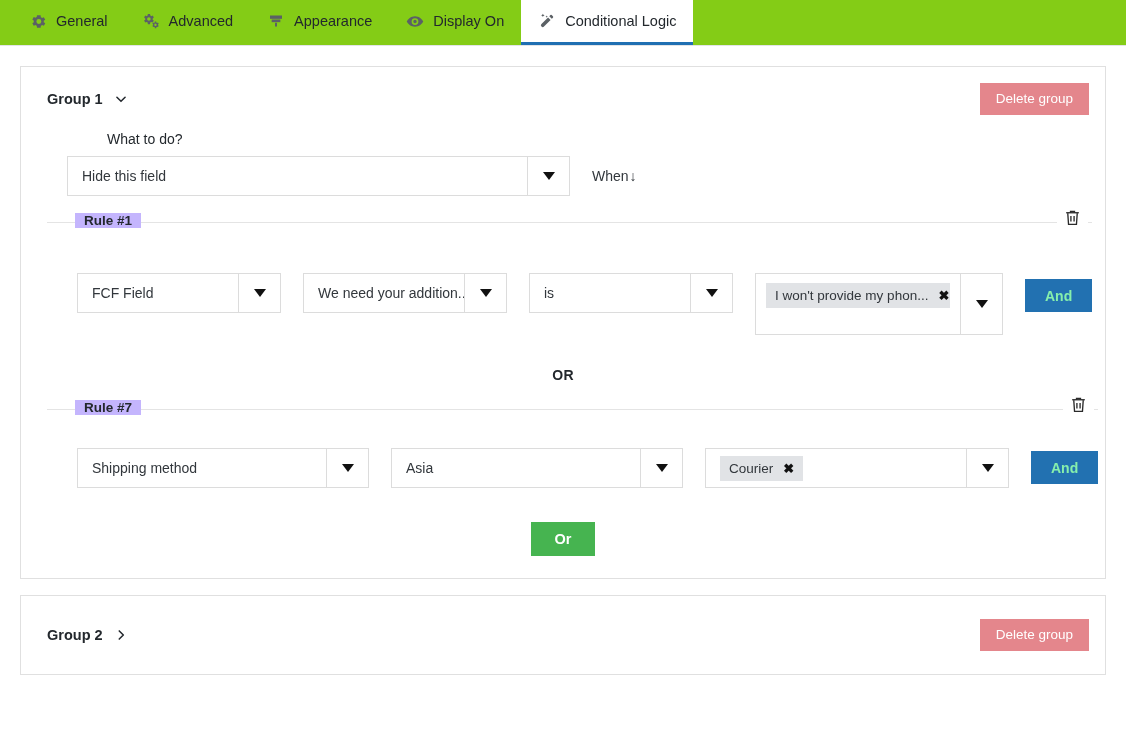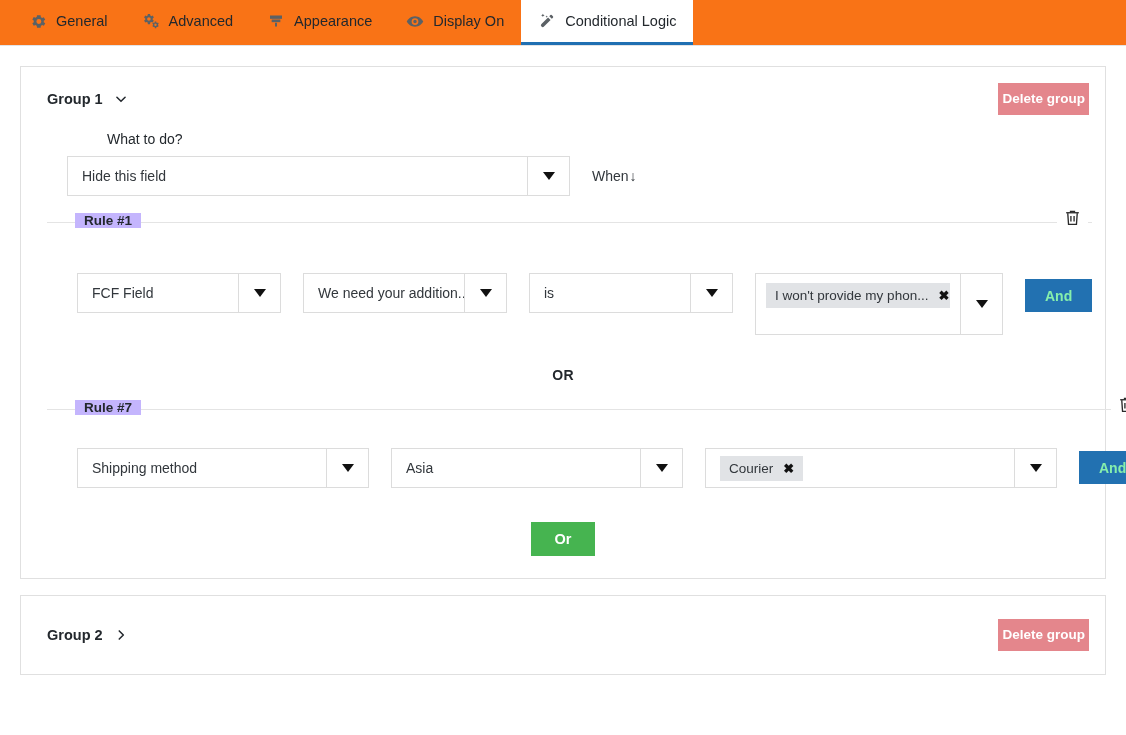--- a/index.html
+++ b/index.html
@@ -8,21 +8,21 @@
     width: 1126px; height: 735px;
     background: #ffffff;
     font-family: "Liberation Sans", sans-serif;
     color: #32373c;
     overflow: hidden;
   }
 
   
   .tabbar {
     height: 46px;
-    background: #f97316;
+    background: #84cc16;
     border-bottom: 1px solid #e2e4e7;
     display: flex;
     align-items: stretch;
     padding-left: 12px;
   }
   .tab {
     display: flex;
     align-items: center;
     gap: 9px;
     padding: 0 17px;
@@ -78,22 +78,22 @@
   .chev {
     display: inline-flex;
     color: #23282d;
   }
 
   .btn-delete {
     background: #e4868c;
     color: #ffffff;
     border: none;
     font-size: 13.5px;
-    font-weight: bold;
-    padding: 8px 4px;
+    font-weight: normal;
+    padding: 8px 16px;
     cursor: pointer;
     font-family: inherit;
     line-height: 1.2;
   }
 
   
   .whatrow { padding-left: 30px; margin-top: 16px; }
   .lbl {
     font-size: 14px;
     font-weight: normal;
@@ -407,21 +407,21 @@
             </div>
         </div>
 
         <div class="sel" style="width:292px">
           <div class="val">Asia</div>
           <div class="arrow">
               <span class="caret"></span>
             </div>
         </div>
 
-        <div class="sel" style="width:352px">
+        <div class="sel" style="width:304px">
           <div class="val">
             <span class="tag">
               <span>Courier</span>
               <span class="x">✖</span>
             </span>
           </div>
           <div class="arrow">
               <span class="caret"></span>
             </div>
         </div>

